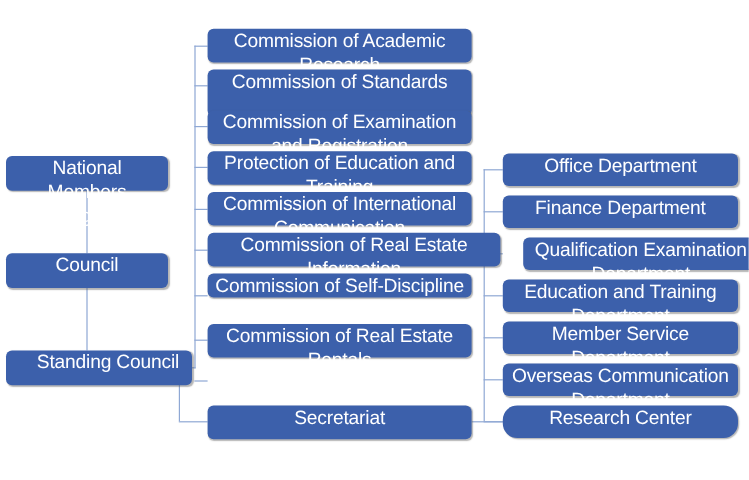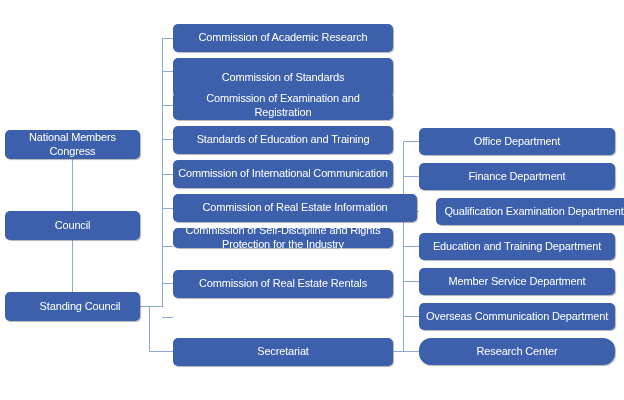--- a/index.html
+++ b/index.html
@@ -16,25 +16,25 @@
     height: 400px;
     background: #ffffff;
     overflow: hidden;
   }
   .node {
     position: absolute;
     background: #3c60ab;
     border-radius: 5px;
     color: #ffffff;
     display: flex;
-    align-items: center;
+    align-items: flex-start;
     justify-content: center;
     text-align: center;
     line-height: 1.25;
-    font-size: 11px;
+    font-size: 16px;
     letter-spacing: -0.15px;
     box-sizing: border-box;
     padding: 1px 4px;
     box-shadow: 1px 1px 1px rgba(90,90,90,0.45);
     z-index: 2;
   }
   .node span {
     display: block;
     width: 100%;
   }
@@ -63,21 +63,21 @@
 
   <div class="connector v" style="left:403px; top:141px; height:210px;"></div>
   <div class="connector h" style="left:393px; top:351px; width:30px;"></div>
 
   <div class="node" style="left:5px; top:130px; width:135px; height:29px;">
     <span>National Members Congress</span>
   </div>
   <div class="node" style="left:5px; top:211px; width:135px; height:29px;">
     <span>Council</span>
   </div>
-  <div class="node" style="left:5px; top:292px; width:135px; height:29px;padding-left:19px;">
+  <div class="node" style="left:5px; top:292px; width:155px; height:29px;padding-left:19px;">
     <span>Standing Council</span>
   </div>
 
   <div class="connector h" style="left:162px; top:38px; width:11px;"></div>
   <div class="connector h" style="left:162px; top:71px; width:11px;"></div>
   <div class="connector h" style="left:162px; top:105px; width:11px;"></div>
   <div class="connector h" style="left:162px; top:139px; width:11px;"></div>
   <div class="connector h" style="left:162px; top:174px; width:11px;"></div>
   <div class="connector h" style="left:162px; top:208px; width:11px;"></div>
   <div class="connector h" style="left:162px; top:246px; width:11px;"></div>
@@ -87,21 +87,21 @@
   <div class="node" style="left:173px; top:24px; width:220px; height:28px;">
     <span>Commission of Academic Research</span>
   </div>
   <div class="node" style="left:173px; top:58px; width:220px; height:39px;">
     <span>Commission of Standards</span>
   </div>
   <div class="node" style="left:173px; top:92px; width:220px; height:28px;">
     <span>Commission of Examination and Registration</span>
   </div>
   <div class="node" style="left:173px; top:126px; width:220px; height:28px;">
-    <span>Standards of Education and Training</span>
+    <span>Protection of Education and Training</span>
   </div>
   <div class="node" style="left:173px; top:160px; width:220px; height:28px;">
     <span>Commission of International Communication</span>
   </div>
   <div class="node" style="left:173px; top:194px; width:244px; height:28px;">
     <span>Commission of Real Estate Information</span>
   </div>
   <div class="node" style="left:173px; top:228px; width:220px; height:20px;">
     <span>Commission of Self-Discipline and Rights Protection for the Industry</span>
   </div>

